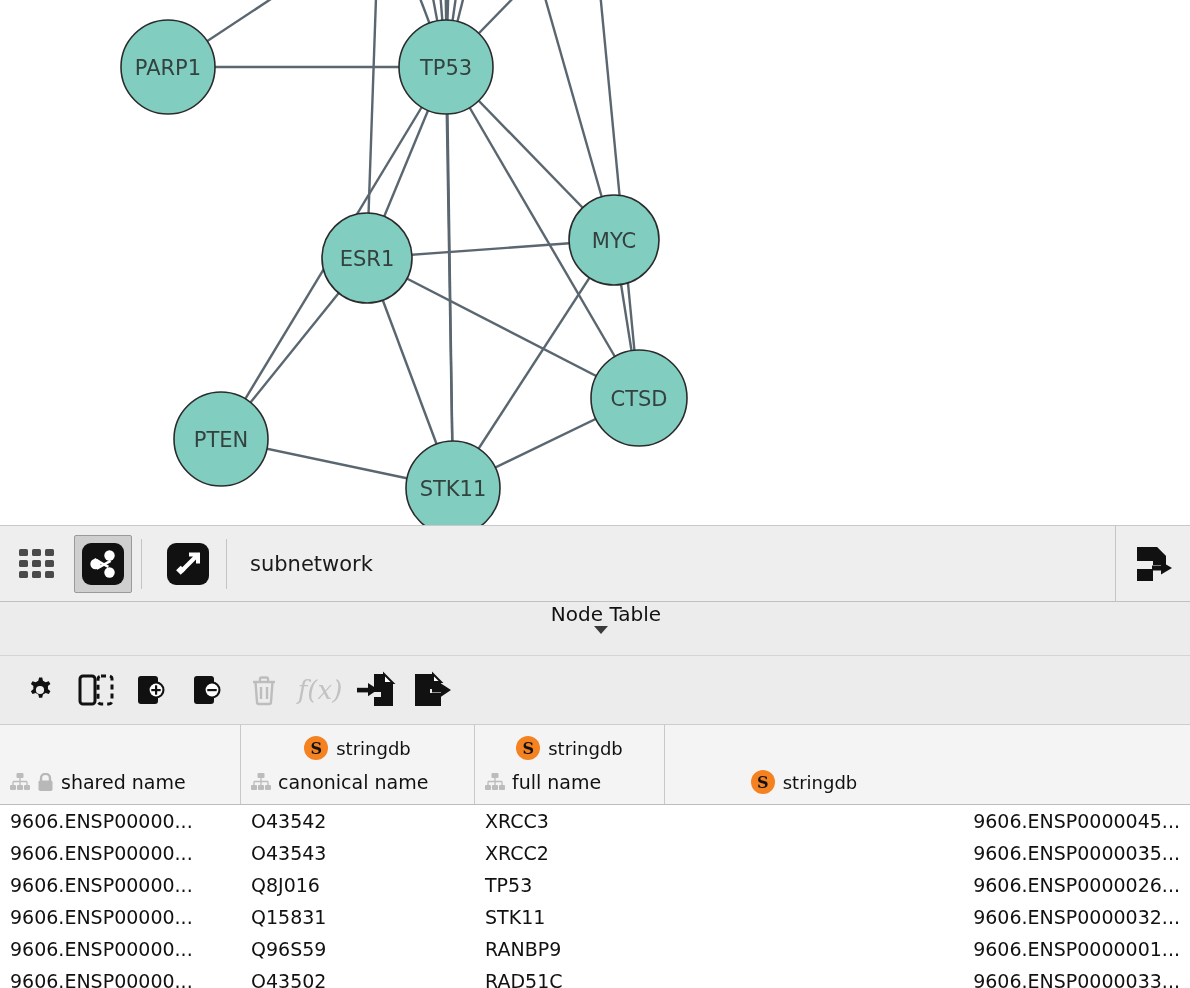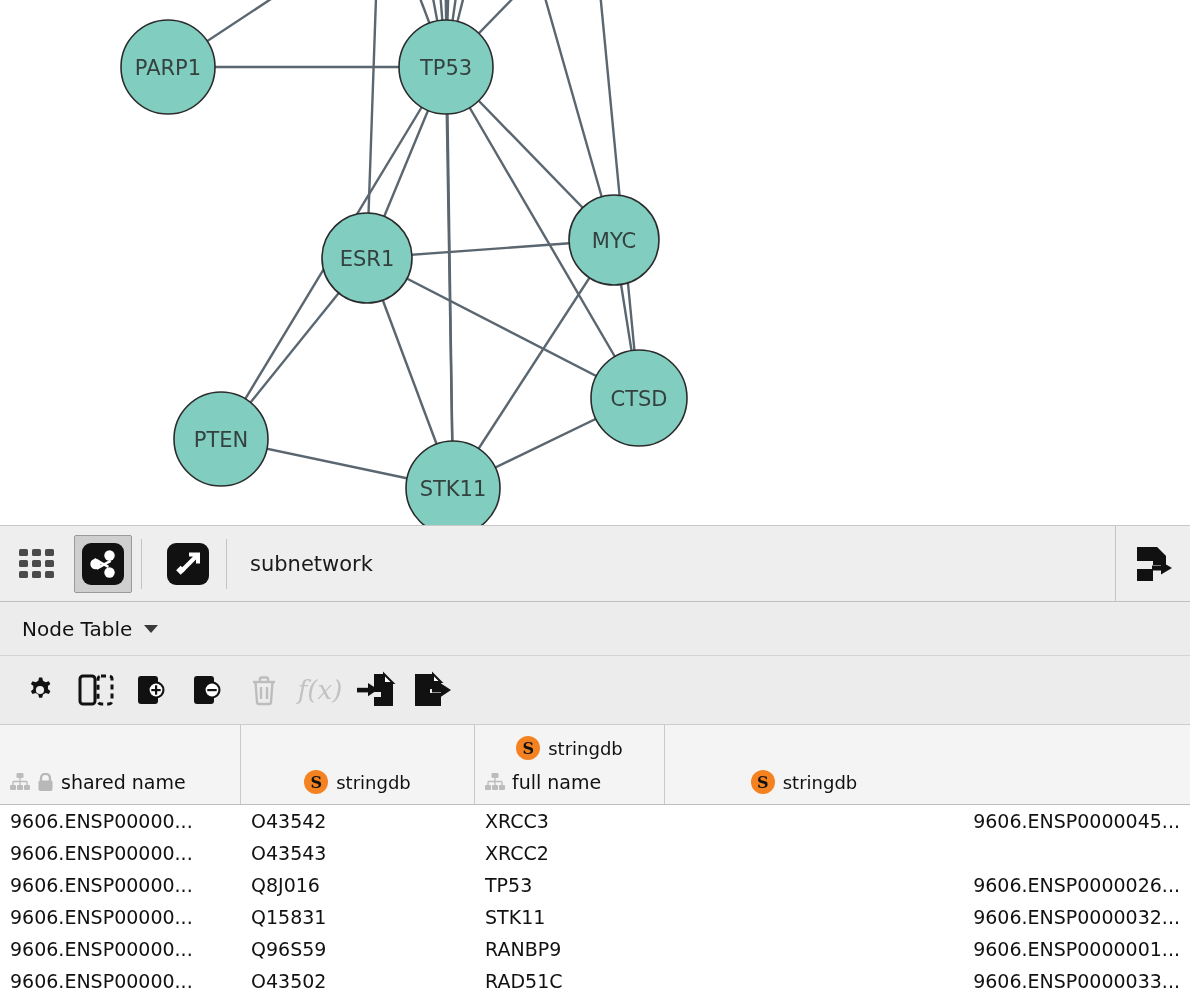--- a/index.html
+++ b/index.html
@@ -43,21 +43,21 @@
   }
   .vt-right{
     width:74px;height:76px;display:flex;align-items:center;justify-content:center;
     border-left:1px solid #c4c4c4;cursor:pointer;
   }
 
   
   .table-selector{
     position:absolute;left:0;top:602px;width:1190px;height:54px;
     background:#ececec;border-bottom:1px solid #d4d4d4;
-    display:flex;align-items:center;box-sizing:border-box;
+    display:flex;align-items:center;box-sizing:border-box;flex-direction:column;
   }
   .ts-label{font-size:20px;color:#111;margin-left:22px;}
   .ts-caret{
     margin-left:12px;width:0;height:0;
     border-left:7px solid transparent;border-right:7px solid transparent;
     border-top:8px solid #3a3a3a;
   }
 
   
   .table-toolbar{
@@ -353,40 +353,56 @@
             </svg>
           </span>
           <span class="th-name">shared name</span>
         </div>
       </div>
       <div class="th" style="width: 234px; flex: 0 0 234px;">
         <div class="th-top">
           <span class="sbadge">S</span>
           <span class="th-ns">stringdb</span>
         </div>
-      </div>
-      <div class="th" style="width: 190px; flex: 0 0 190px;">
-        <div class="th-top">
-          <span class="sbadge">S</span>
-          <span class="th-ns">stringdb</span>
-        </div>
         <div class="th-bottom">
           <span style="display: flex;">
             <svg width="20" height="18" viewBox="0 0 20 18">
               <g fill="#bcbcbc">
                 <rect x="6.5" y="0" width="7" height="5" rx="1"></rect>
                 <rect x="0" y="12" width="6" height="5" rx="1"></rect>
                 <rect x="7" y="12" width="6" height="5" rx="1"></rect>
                 <rect x="14" y="12" width="6" height="5" rx="1"></rect>
               </g>
               <g stroke="#bcbcbc" stroke-width="1.3" fill="none">
                 <path d="M10 5 v3.5 M3 12 v-3.5 M10 12 v-3.5 M17 12 v-3.5 M3 8.5 h14"></path>
               </g>
             </svg>
           </span>
+          <span class="th-name">canonical name</span>
+        </div>
+      </div>
+      <div class="th" style="width: 190px; flex: 0 0 190px;">
+        <div class="th-top">
+          <span class="sbadge">S</span>
+          <span class="th-ns">stringdb</span>
+        </div>
+        <div class="th-bottom">
+          <span style="display: flex;">
+            <svg width="20" height="18" viewBox="0 0 20 18">
+              <g fill="#bcbcbc">
+                <rect x="6.5" y="0" width="7" height="5" rx="1"></rect>
+                <rect x="0" y="12" width="6" height="5" rx="1"></rect>
+                <rect x="7" y="12" width="6" height="5" rx="1"></rect>
+                <rect x="14" y="12" width="6" height="5" rx="1"></rect>
+              </g>
+              <g stroke="#bcbcbc" stroke-width="1.3" fill="none">
+                <path d="M10 5 v3.5 M3 12 v-3.5 M10 12 v-3.5 M17 12 v-3.5 M3 8.5 h14"></path>
+              </g>
+            </svg>
+          </span>
           <span class="th-name">full name</span>
         </div>
       </div>
       <div class="th" style="width: 278px; flex: 0 0 278px;">
         <div class="th-top">
           <span class="sbadge">S</span>
           <span class="th-ns">stringdb</span>
         </div>
       </div>
     </div>
@@ -397,20 +413,21 @@
         <div class="td" style="width: 234px; flex: 0 0 234px;">O43542</div>
         <div class="td" style="width: 247px; flex: 0 0 247px;">XRCC3</div>
         <div class="td" style="width: 190px; flex: 0 0 190px;"></div>
         <div class="td right" style="width: 278px; flex: 0 0 278px;">9606.ENSP0000045...</div>
       </div>
       <div class="trow">
         <div class="td" style="width: 241px; flex: 0 0 241px;">9606.ENSP00000...</div>
         <div class="td" style="width: 234px; flex: 0 0 234px;">O43543</div>
         <div class="td" style="width: 247px; flex: 0 0 247px;">XRCC2</div>
         <div class="td" style="width: 190px; flex: 0 0 190px;"></div>
+        <div class="td right" style="width: 278px; flex: 0 0 278px;">9606.ENSP0000035...</div>
       </div>
       <div class="trow">
         <div class="td" style="width: 241px; flex: 0 0 241px;">9606.ENSP00000...</div>
         <div class="td" style="width: 234px; flex: 0 0 234px;">Q8J016</div>
         <div class="td" style="width: 247px; flex: 0 0 247px;">TP53</div>
         <div class="td" style="width: 190px; flex: 0 0 190px;"></div>
         <div class="td right" style="width: 278px; flex: 0 0 278px;">9606.ENSP0000026...</div>
       </div>
       <div class="trow">
         <div class="td" style="width: 241px; flex: 0 0 241px;">9606.ENSP00000...</div>

